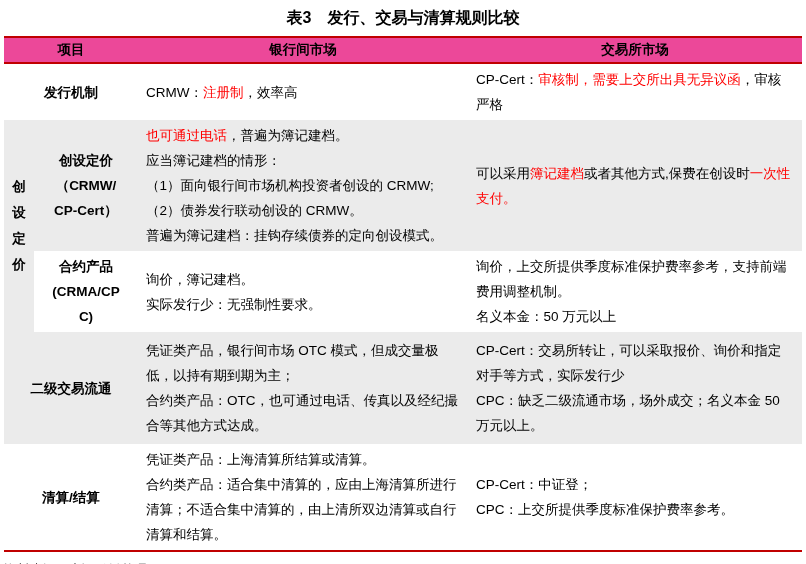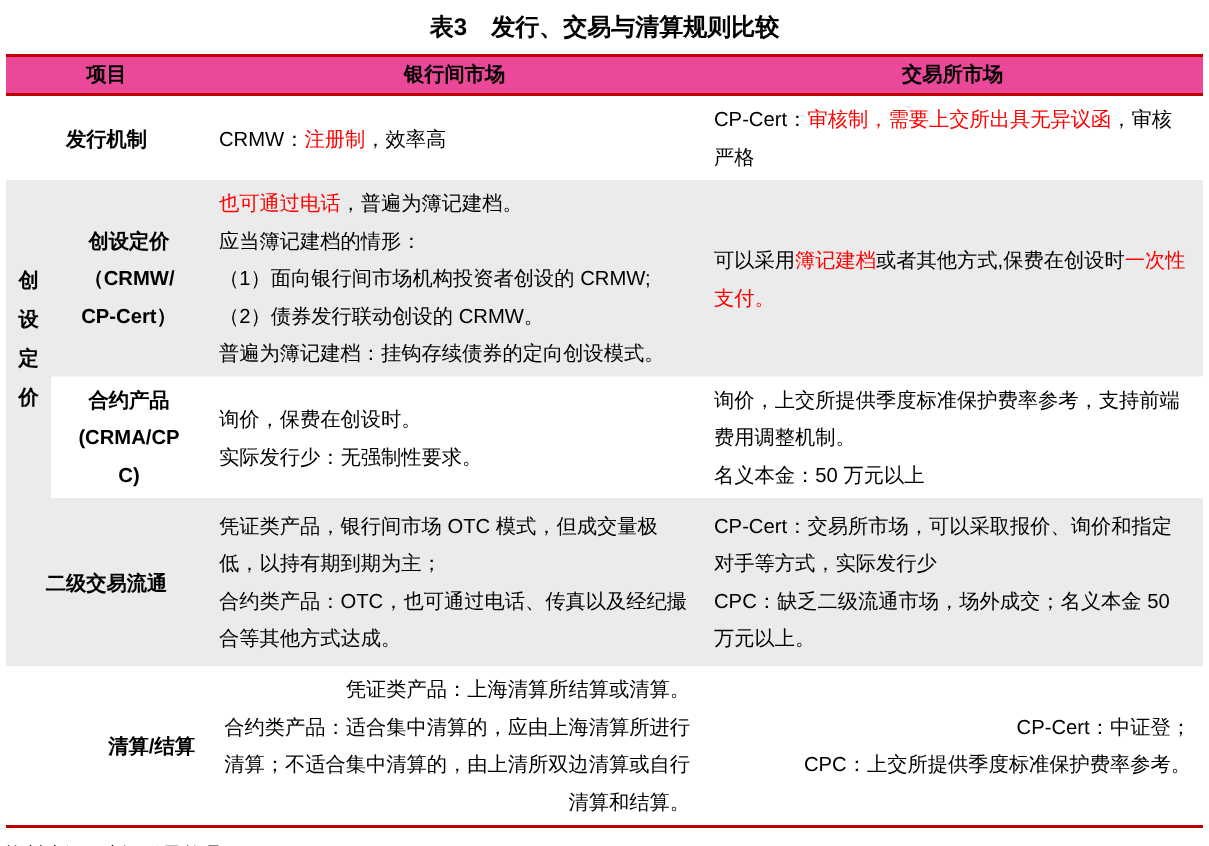--- a/index.html
+++ b/index.html
@@ -35,21 +35,21 @@
   td.lbl{font-weight:bold;text-align:center;padding:3px 2px;}
   td.body{text-align:left;}
   .shade{background:var(--shade,#ebebeb);}
   td.vstrip{padding:0;background:var(--shade,#ebebeb);}
   .vtext{
     width:1em;margin:6px auto;word-break:break-all;
     line-height:26px;font-weight:bold;font-size:13.5px;text-align:center;
   }
   .line{margin:0;}
   .red{color:var(--red-text,#ff0000);}
-  tr.last td{border-bottom:2px solid var(--accent,#c00000);text-align:right;}
+  tr.last td{border-bottom:2px solid var(--accent,#c00000);}
   .source{
     margin:9px 4px 0 4px;font-size:13px;color:#000;text-align:left;
   }
 </style>
 </head>
 <body>
 
 <div class="page">
 
   <div class="title">表3　发行、交易与清算规则比较</div>
@@ -101,37 +101,37 @@
         </td>
       </tr>
 
       <tr style="height:80px">
         <td class="lbl">
           <div>合约产品</div>
           <div>(CRMA/CP</div>
           <div>C)</div>
         </td>
         <td class="body">
-          <div class="line"><span>询价，保费在创设时。</span></div>
+          <div class="line"><span>询价，簿记建档。</span></div>
           <div class="line"><span>实际发行少：无强制性要求。</span></div>
         </td>
         <td class="body">
           <div class="line"><span>询价，上交所提供季度标准保护费率参考，支持前端费用调整机制。</span></div>
           <div class="line"><span>名义本金：50 万元以上</span></div>
         </td>
       </tr>
 
       <tr style="height:112px">
         <td colspan="2" class="lbl shade">二级交易流通</td>
         <td class="body shade">
           <div class="line"><span>凭证类产品，银行间市场 OTC 模式，但成交量极低，以持有期到期为主；</span></div>
           <div class="line"><span>合约类产品：OTC，也可通过电话、传真以及经纪撮合等其他方式达成。</span></div>
         </td>
         <td class="body shade">
-          <div class="line"><span>CP-Cert：交易所市场，可以采取报价、询价和指定对手等方式，实际发行少</span></div>
+          <div class="line"><span>CP-Cert：交易所转让，可以采取报价、询价和指定对手等方式，实际发行少</span></div>
           <div class="line"><span>CPC：缺乏二级流通市场，场外成交；名义本金 50 万元以上。</span></div>
         </td>
       </tr>
 
       <tr class="last" style="height:96px">
         <td colspan="2" class="lbl">清算/结算</td>
         <td class="body">
           <div class="line"><span>凭证类产品：上海清算所结算或清算。</span></div>
           <div class="line"><span>合约类产品：适合集中清算的，应由上海清算所进行清算；不适合集中清算的，由上清所双边清算或自行清算和结算。</span></div>
         </td>

